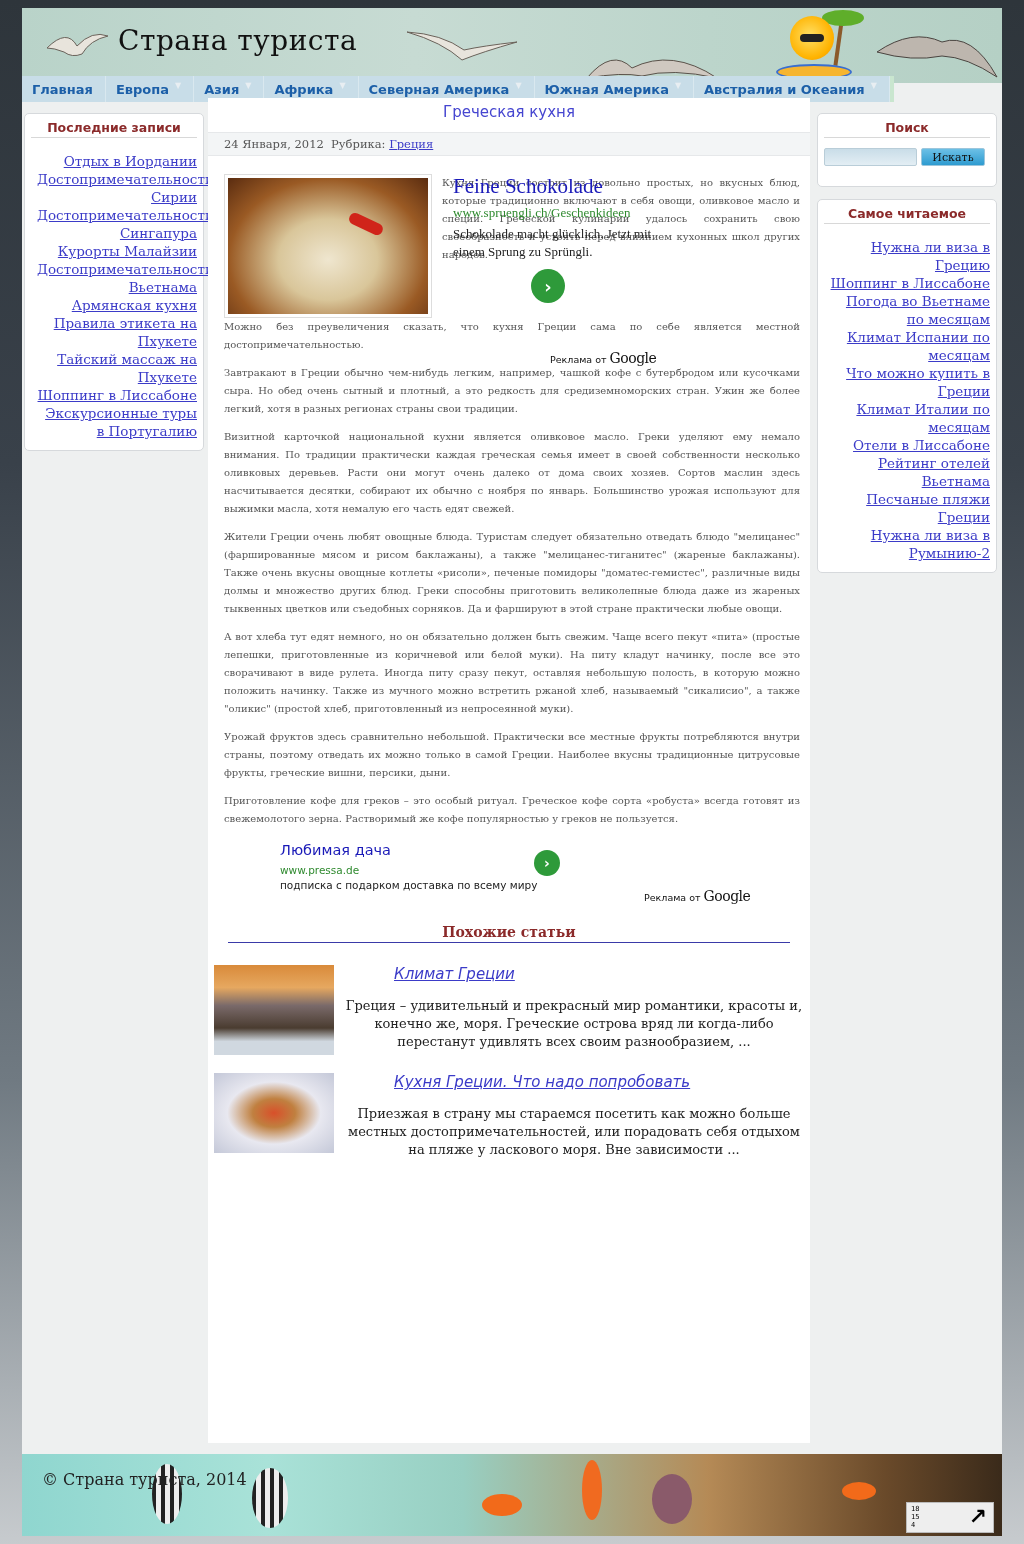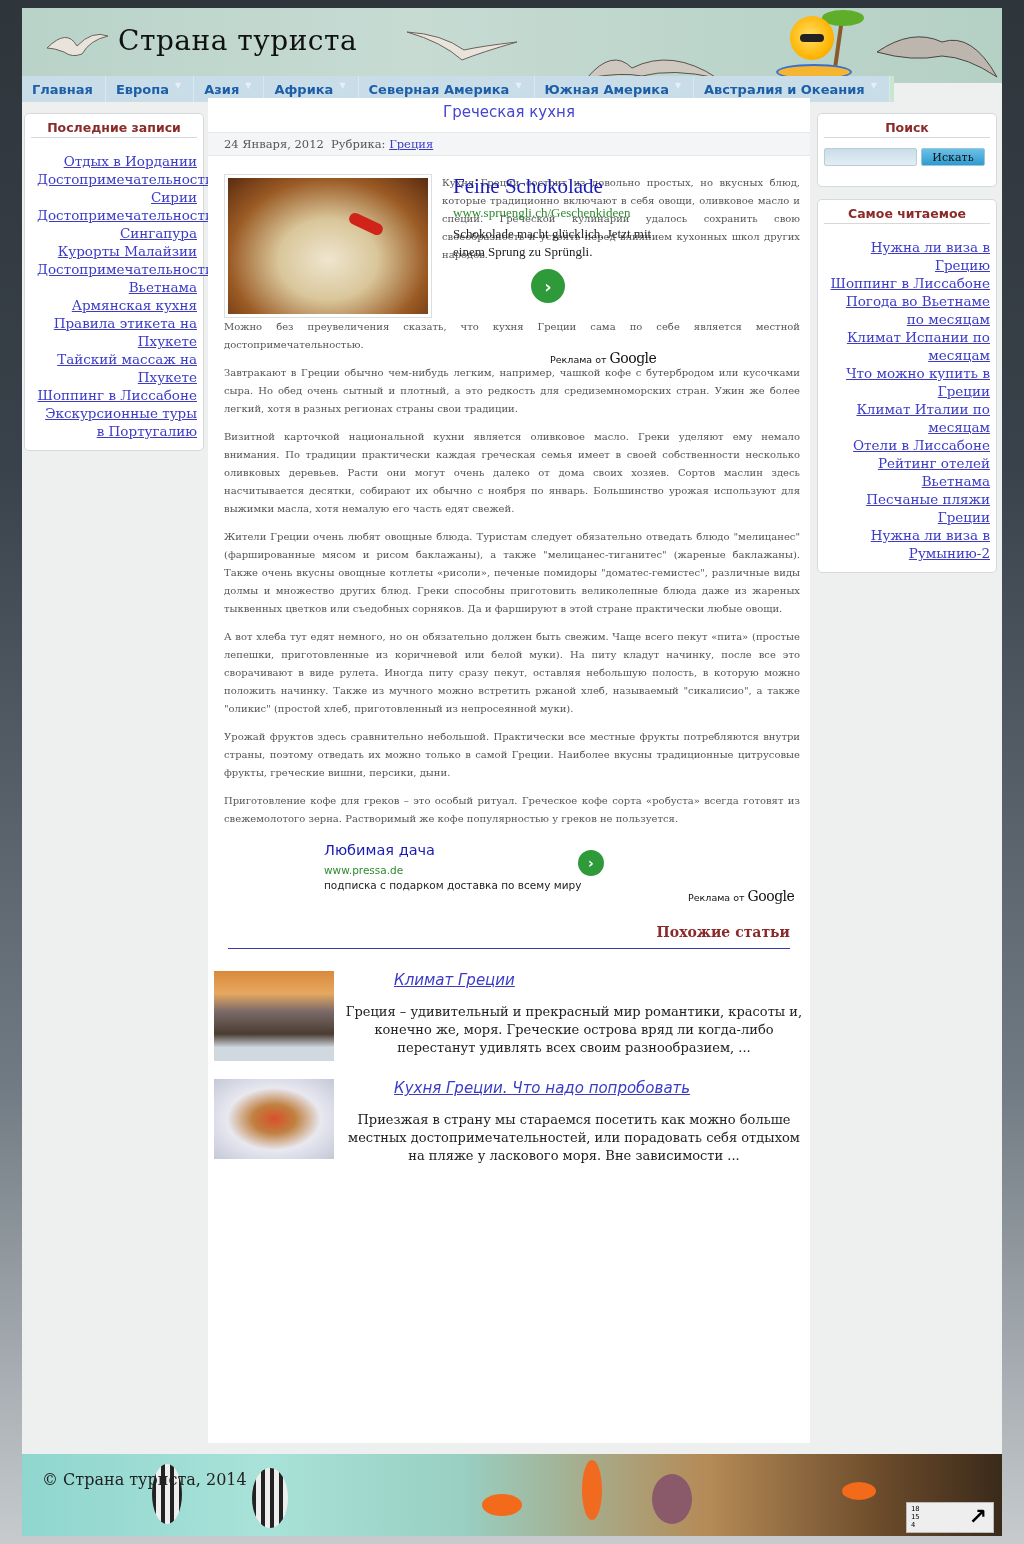--- a/index.html
+++ b/index.html
@@ -119,29 +119,29 @@
     width: 34px; height: 34px; border-radius: 50%; background: #2e9a3a; color: #fff;
     display: flex; align-items: center; justify-content: center; font-weight: bold; font-size: 18px;
     font-family: "DejaVu Sans", sans-serif; cursor: pointer;
   }
   .ad-by { font-family: "DejaVu Sans", sans-serif; font-size: 9.5px; color: #111; }
   .ad-by b { font-family: "DejaVu Serif", serif; font-weight: normal; font-size: 14px; letter-spacing: -0.5px; }
   .p {
     font-family: "DejaVu Serif", serif; font-size: 10px; line-height: 18px; color: #555;
     text-align: justify; margin-bottom: 10px;
   }
-  .ad-bottom { position: relative; height: 80px; margin-top: 8px; margin-left: 44px; }
+  .ad-bottom { position: relative; height: 80px; margin-top: 8px; }
   .ad2-title { position: absolute; left: 72px; top: 4px; font-family: "DejaVu Sans", sans-serif; font-size: 14.5px; color: #1a1ab8; }
   .ad2-url { position: absolute; left: 72px; top: 26px; font-family: "DejaVu Sans", sans-serif; font-size: 10.5px; color: #2f8a2f; }
   .ad2-desc { position: absolute; left: 72px; top: 41px; font-family: "DejaVu Sans", sans-serif; font-size: 10.5px; color: #222; }
   .ad2-arrow { position: absolute; left: 326px; top: 12px; width: 26px; height: 26px; font-size: 14px; }
   .ad2-by { position: absolute; left: 436px; top: 50px; }
   .related-title {
-    margin: 6px 20px 0 20px; text-align: right; font-family: "DejaVu Serif", serif; font-weight: bold;
-    font-size: 14px; color: #8b2a2a; padding-bottom: 8px; border-bottom: 1px solid #3a3aa8;
+    margin: 6px 20px 0 20px; text-align: center; font-family: "DejaVu Serif", serif; font-weight: bold;
+    font-size: 14px; color: #8b2a2a; padding-bottom: 2px; border-bottom: 1px solid #3a3aa8;
   }
   .related { margin-top: 22px; padding-left: 6px; }
   .rel-item { position: relative; height: 108px; }
   .rel-thumb { position: absolute; left: 0; top: 0; width: 120px; height: 90px; }
   .rel-thumb.t1 { background: linear-gradient(180deg, #d98a3a 0%, #e6a860 25%, #7a6a6a 45%, #4a3c30 70%, #d0d8e0 85%); }
   .rel-thumb.t2 { background: radial-gradient(ellipse at 50% 45%, #e8c47a 0%, #c9973e 40%, #2a1a10 62%, #eeeef2 80%); }
   .rel-thumb.t3 { height: 80px; background: radial-gradient(ellipse at 50% 50%, #d8502a 0%, #c08040 25%, #e8e8f0 55%, #c4c8d8 100%); }
   .rel-link {
     position: absolute; left: 180px; top: 0; font-family: "DejaVu Sans", sans-serif; font-style: italic;
     font-size: 15px; color: #3b3bc8; text-decoration: underline; cursor: pointer;

